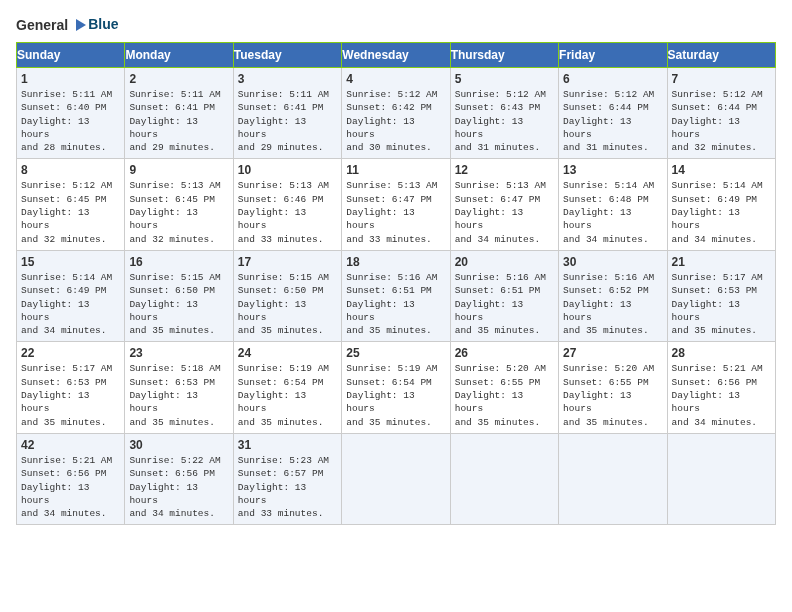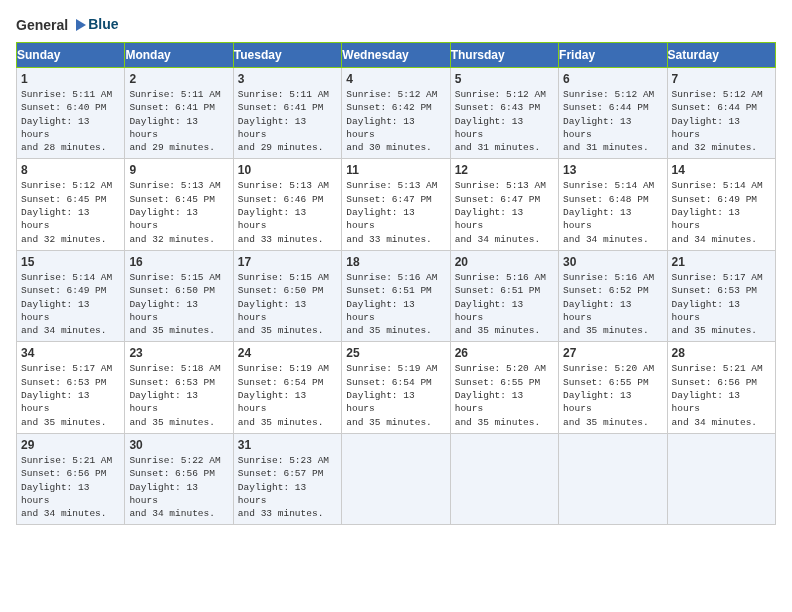--- a/index.html
+++ b/index.html
@@ -258,21 +258,21 @@
         <td>
           <span class="day-num">21</span>
           <div class="day-info" style="white-space: pre-line;">Sunrise: 5:17 AM
 Sunset: 6:53 PM
 Daylight: 13 hours
 and 35 minutes.</div>
         </td>
       </tr>
       <tr>
         <td>
-          <span class="day-num">34</span>
+          <span class="day-num">22</span>
           <div class="day-info" style="white-space: pre-line;">Sunrise: 5:17 AM
 Sunset: 6:53 PM
 Daylight: 13 hours
 and 35 minutes.</div>
         </td>
         <td>
           <span class="day-num">23</span>
           <div class="day-info" style="white-space: pre-line;">Sunrise: 5:18 AM
 Sunset: 6:53 PM
 Daylight: 13 hours
@@ -309,21 +309,21 @@
         <td>
           <span class="day-num">28</span>
           <div class="day-info" style="white-space: pre-line;">Sunrise: 5:21 AM
 Sunset: 6:56 PM
 Daylight: 13 hours
 and 34 minutes.</div>
         </td>
       </tr>
       <tr>
         <td>
-          <span class="day-num">29</span>
+          <span class="day-num">42</span>
           <div class="day-info" style="white-space: pre-line;">Sunrise: 5:21 AM
 Sunset: 6:56 PM
 Daylight: 13 hours
 and 34 minutes.</div>
         </td>
         <td>
           <span class="day-num">30</span>
           <div class="day-info" style="white-space: pre-line;">Sunrise: 5:22 AM
 Sunset: 6:56 PM
 Daylight: 13 hours

